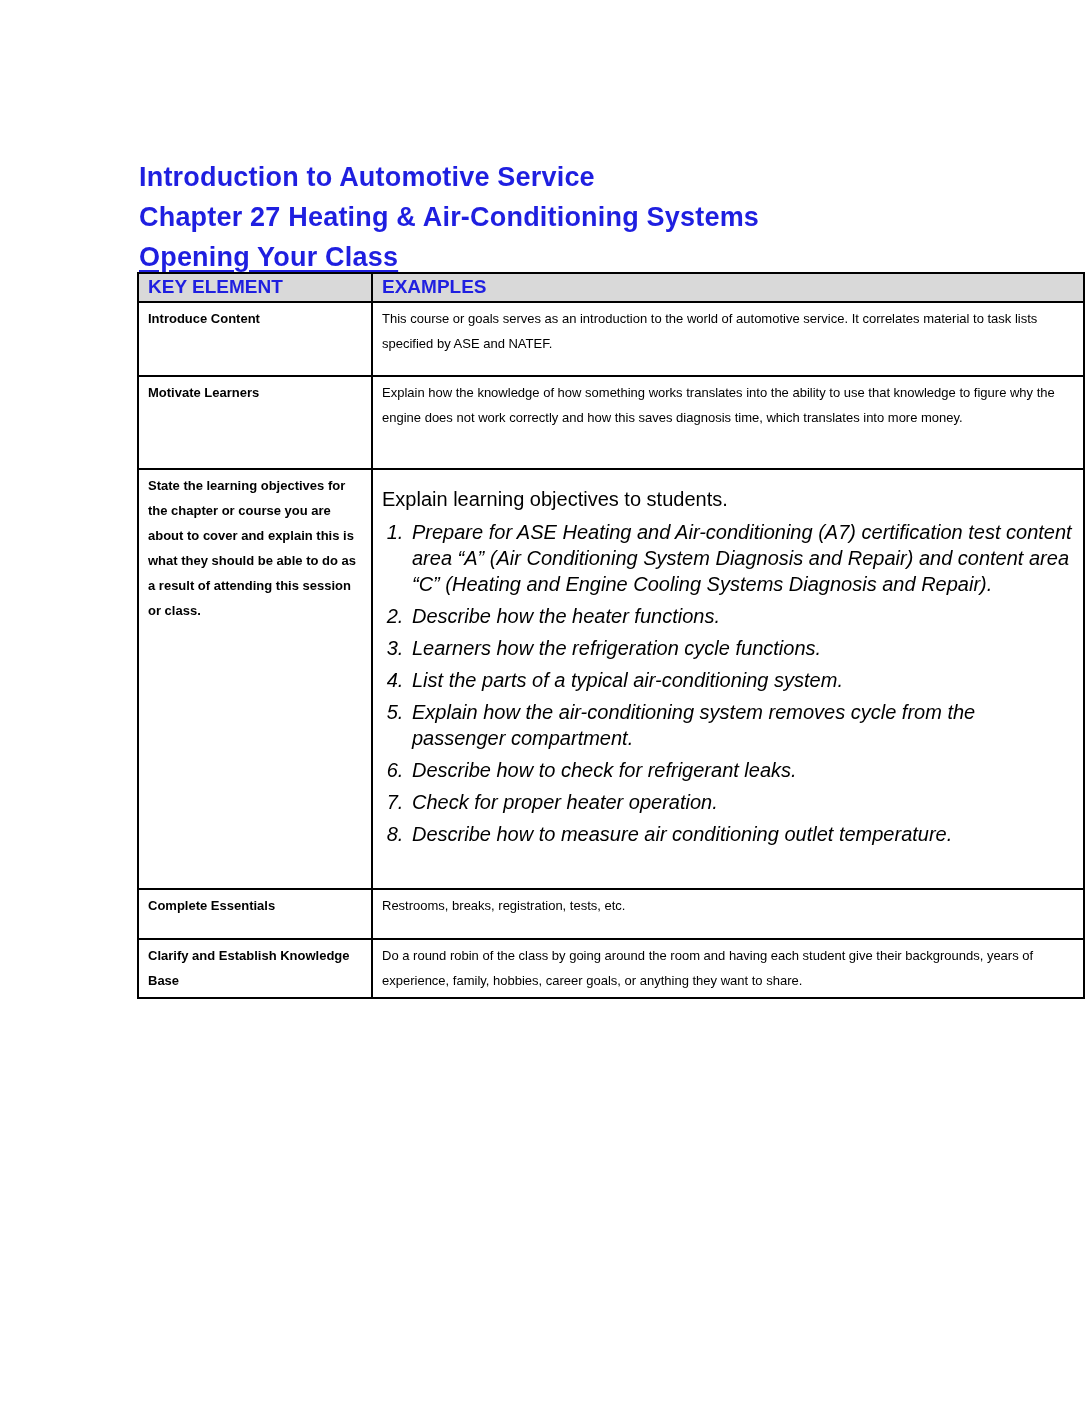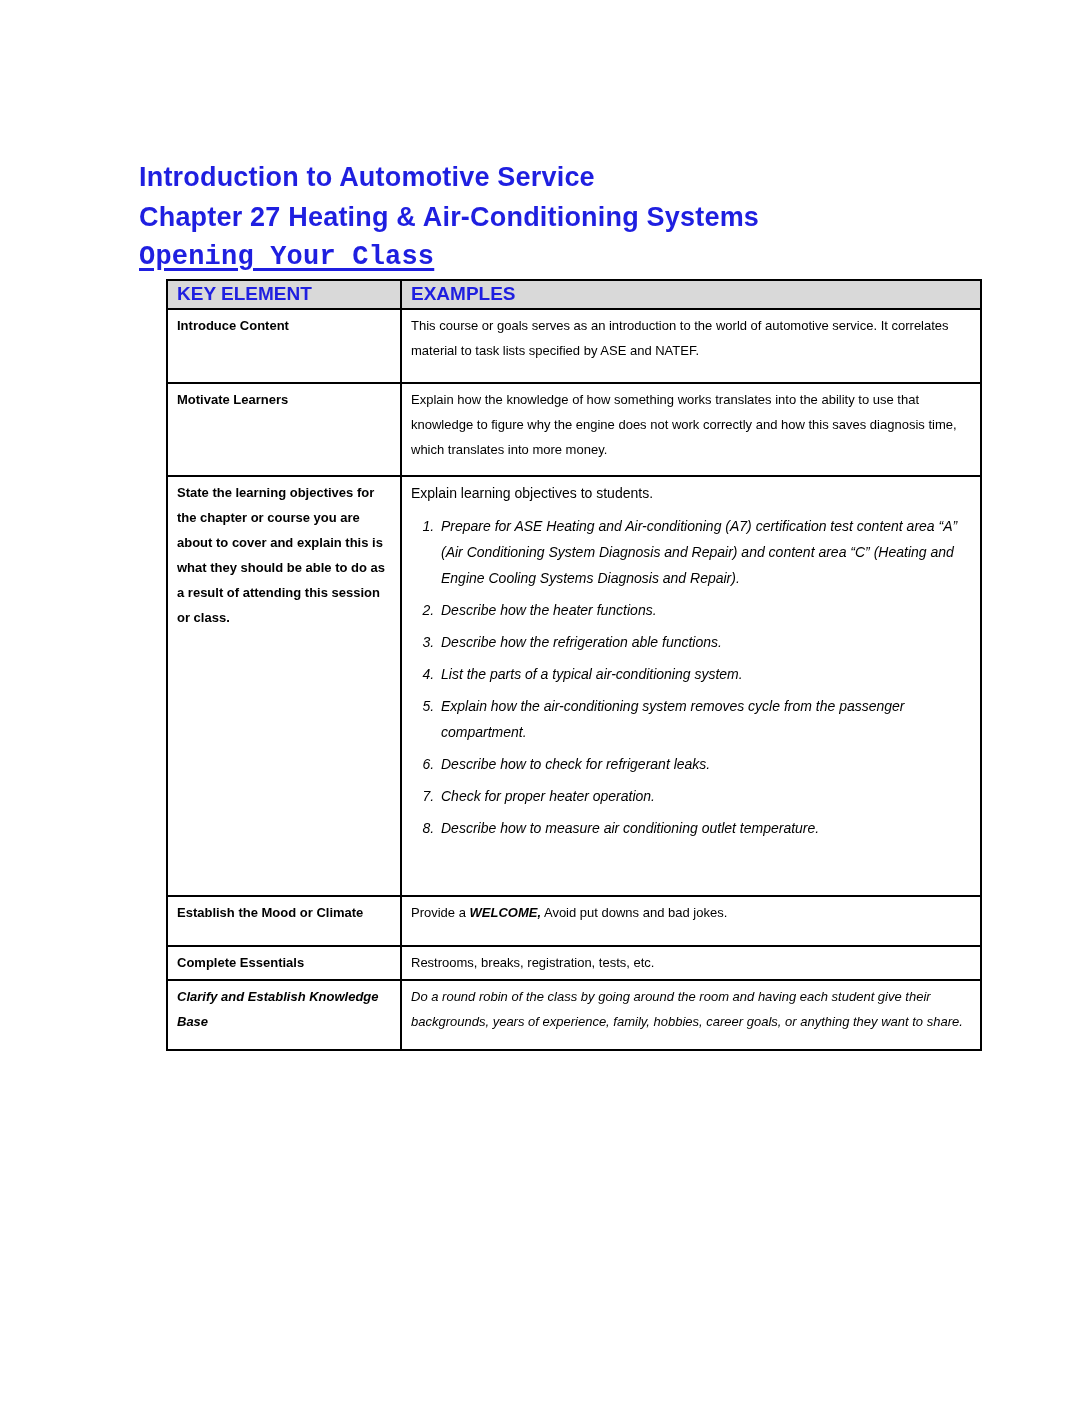--- a/index.html
+++ b/index.html
@@ -24,32 +24,30 @@
     line-height: 40px;
     font-weight: bold;
     letter-spacing: 0.2px;
   }
   .title-line { display: block; white-space: nowrap; }
   .title-line.underlined {
     text-decoration: underline;
     text-decoration-thickness: 3px;
     text-underline-offset: 4px;
     width: max-content;
-    font-family: Liberation Mono, monospace;
   }
 
   
   table.key-table {
     position: absolute;
     left: 137px;
-    top: 279px;
-    width: 816px;
+    top: 272px;
+    width: 948px;
     border-collapse: collapse;
     table-layout: fixed;
-    margin-left: 29px;
   }
   .key-table col.c1 { width: 234px; }
   .key-table th, .key-table td {
     border: 2px solid #000;
     vertical-align: top;
     text-align: left;
   }
   .key-table th {
     background: #d9d9d9;
     color: #1f1fe0;
@@ -66,21 +64,21 @@
   .key-table td.key { font-weight: bold; }
 
   tbody tr:nth-child(1) { height: 74px; }
   tbody tr:nth-child(2) { height: 93px; }
   tbody tr:nth-child(3) { height: 420px; }
   tbody tr:nth-child(4) { height: 50px; }
   tbody tr:nth-child(5) { height: 25px; }
   tbody tr:nth-child(6) { height: 70px; font-style: italic; }
 
   
-  td.objectives-cell { font-size: 14px; line-height: 26px; padding-top: 3px; }
+  td.objectives-cell { font-size: 20px; line-height: 26px; padding-top: 16px; }
   .objectives-cell p { margin: 0 0 7px 0; }
   .objectives-cell ol { margin: 0; padding-left: 27px; list-style: decimal outside; }
   .objectives-cell li { margin: 0 0 6px 0; padding-left: 3px; font-style: italic; }
 
   .welcome { font-weight: bold; font-style: italic; }
 </style>
 </head>
 <body>
 
 <div>
@@ -113,36 +111,30 @@
         <td class="ex">Explain how the knowledge of how something works translates into the ability to use that knowledge to figure why the engine does not work correctly and how this saves diagnosis time, which translates into more money.</td>
       </tr>
 
       <tr>
         <td class="key">State the learning objectives for the chapter or course you are about to cover and explain this is what they should be able to do as a result of attending this session or class.</td>
         <td class="ex objectives-cell">
           <p>Explain learning objectives to students.</p>
           <ol>
             <li>Prepare for ASE Heating and Air-conditioning (A7) certification test content area “A” (Air Conditioning System Diagnosis and Repair) and content area “C” (Heating and Engine Cooling Systems Diagnosis and Repair).</li>
             <li>Describe how the heater functions.</li>
-            <li>Describe how the refrigeration able functions.</li>
+            <li>Learners how the refrigeration cycle functions.</li>
             <li>List the parts of a typical air-conditioning system.</li>
             <li>Explain how the air-conditioning system removes cycle from the passenger compartment.</li>
             <li>Describe how to check for refrigerant leaks.</li>
             <li>Check for proper heater operation.</li>
             <li>Describe how to measure air conditioning outlet temperature.</li>
           </ol>
         </td>
       </tr>
 
-      <tr>
-        <td class="key">Establish the Mood or Climate</td>
-        <td class="ex">
-          <span>Provide a </span><span class="welcome">WELCOME,</span><span> Avoid put downs and bad jokes.</span>
-        </td>
-      </tr>
 
       <tr>
         <td class="key">Complete Essentials</td>
         <td class="ex">Restrooms, breaks, registration, tests, etc.</td>
       </tr>
 
       <tr>
         <td class="key">Clarify and Establish Knowledge Base</td>
         <td class="ex">Do a round robin of the class by going around the room and having each student give their backgrounds, years of experience, family, hobbies, career goals, or anything they want to share.</td>
       </tr>

